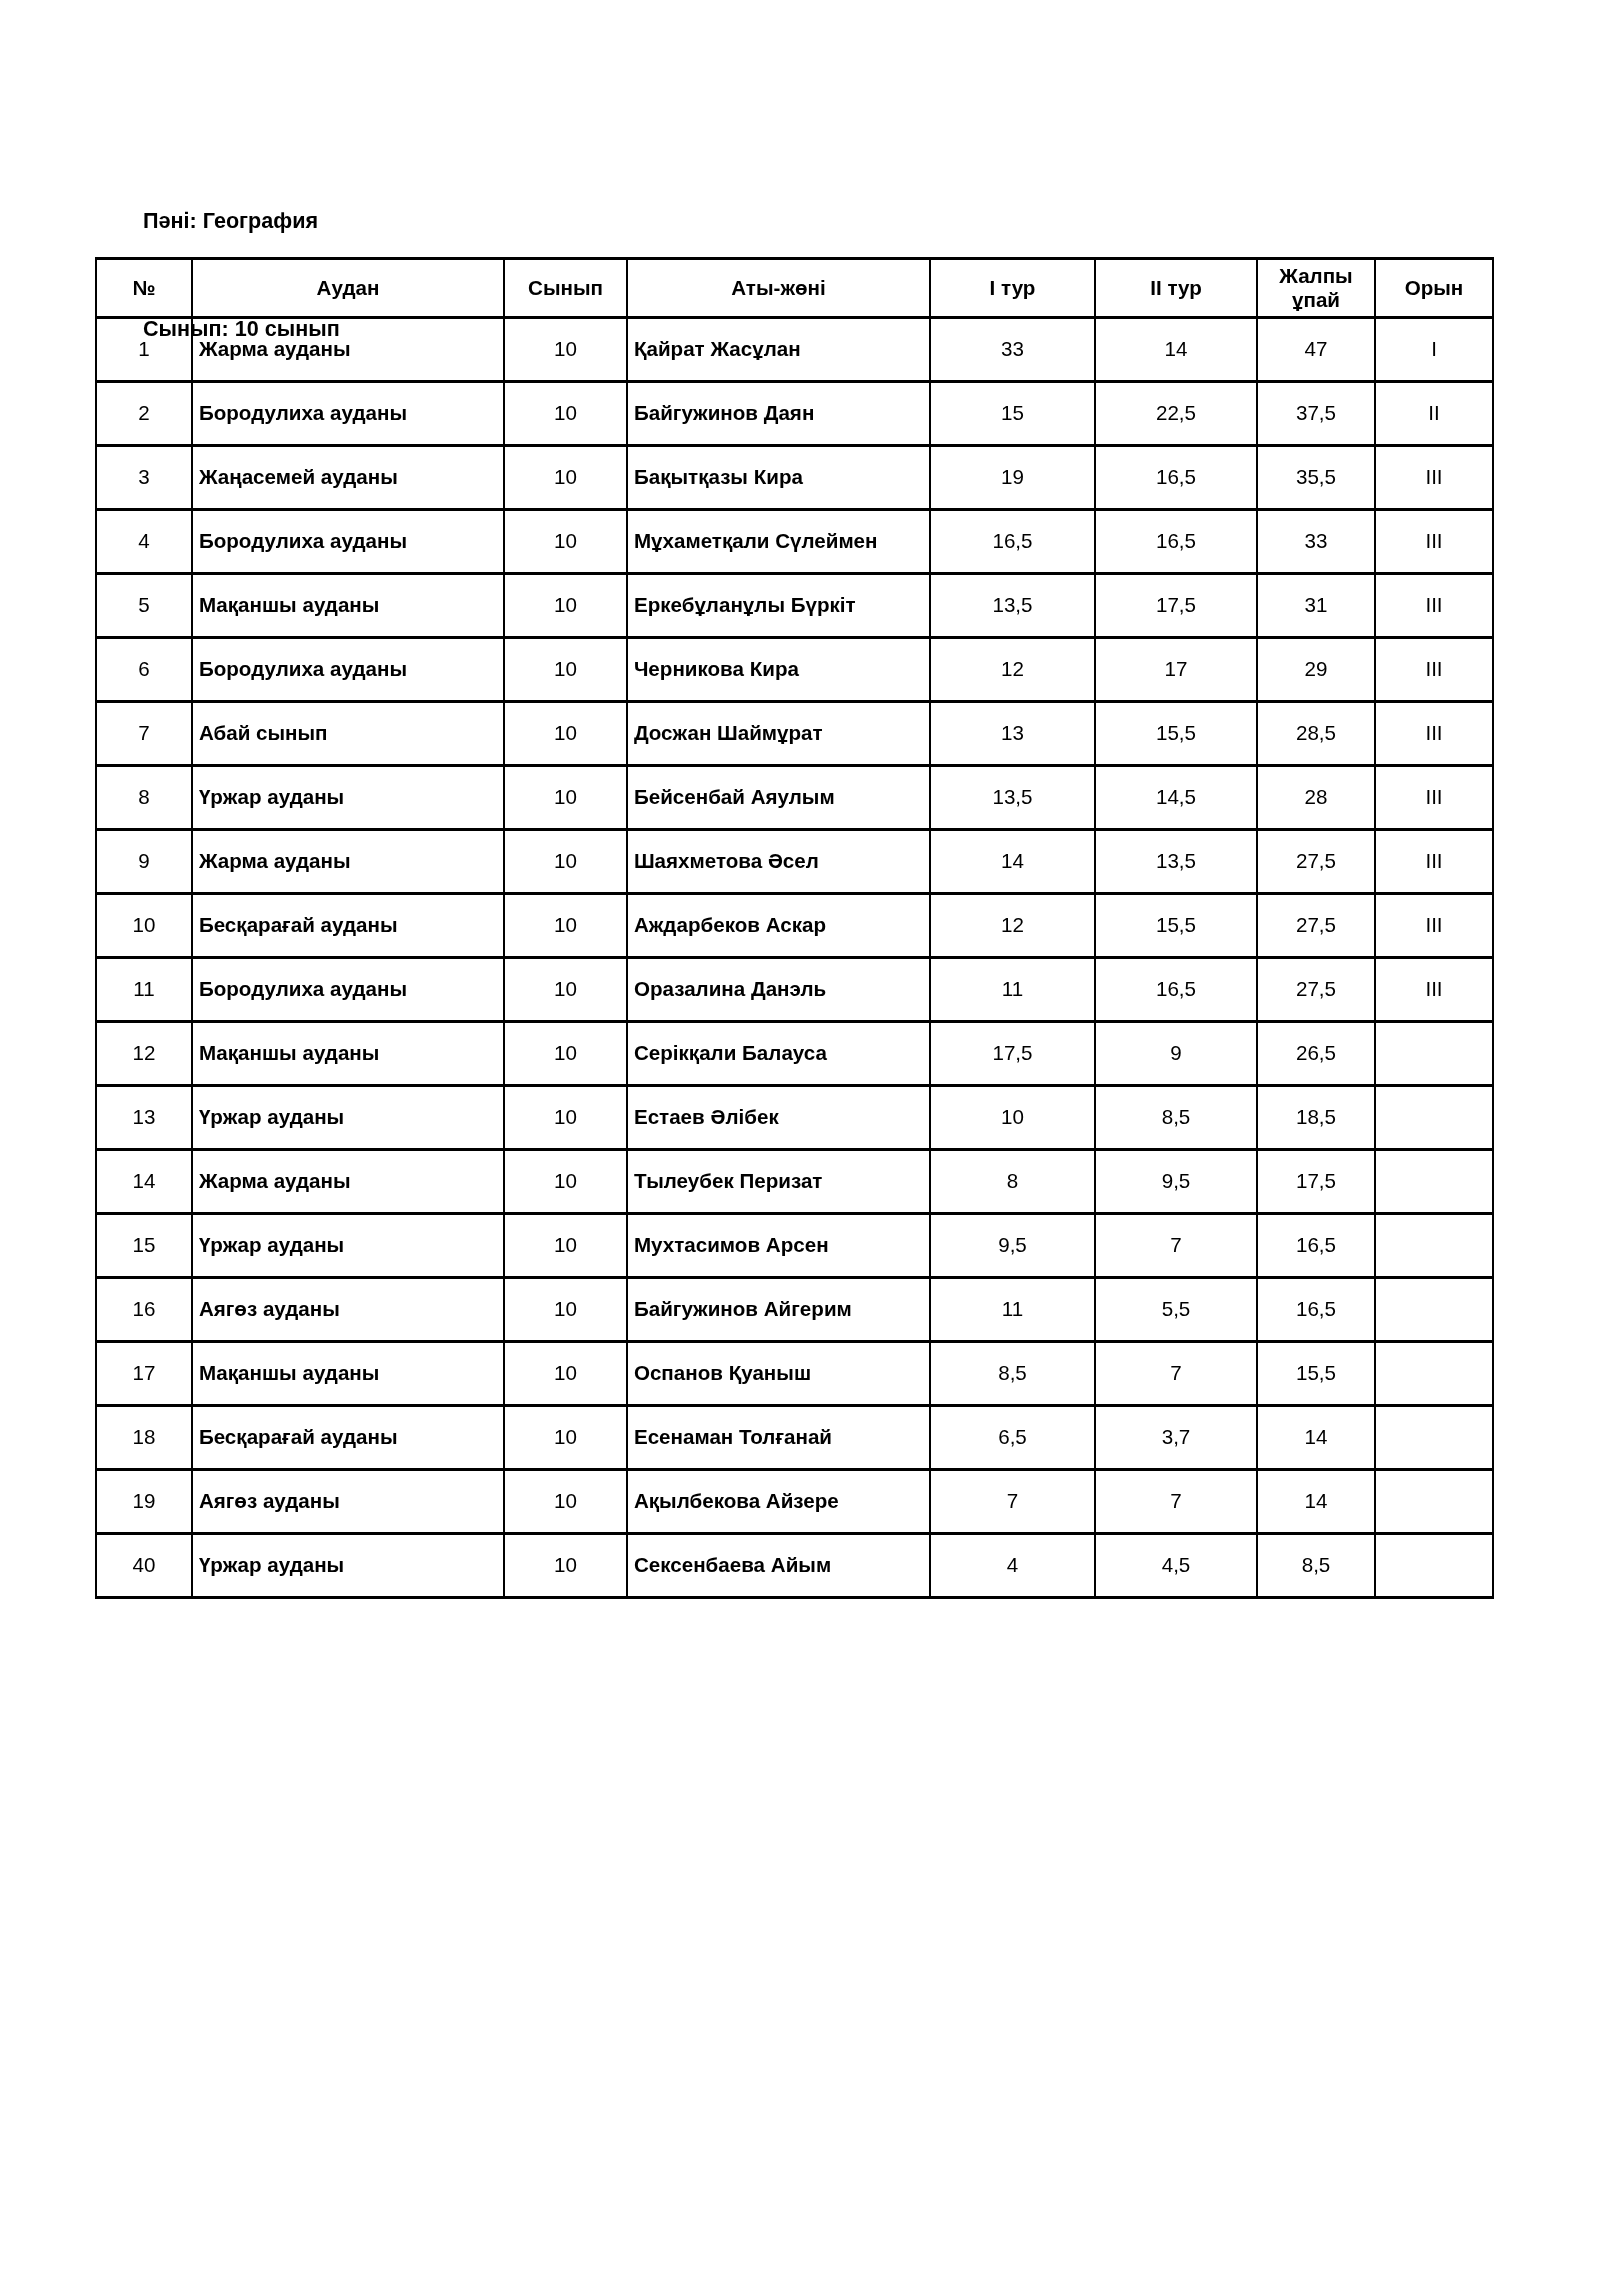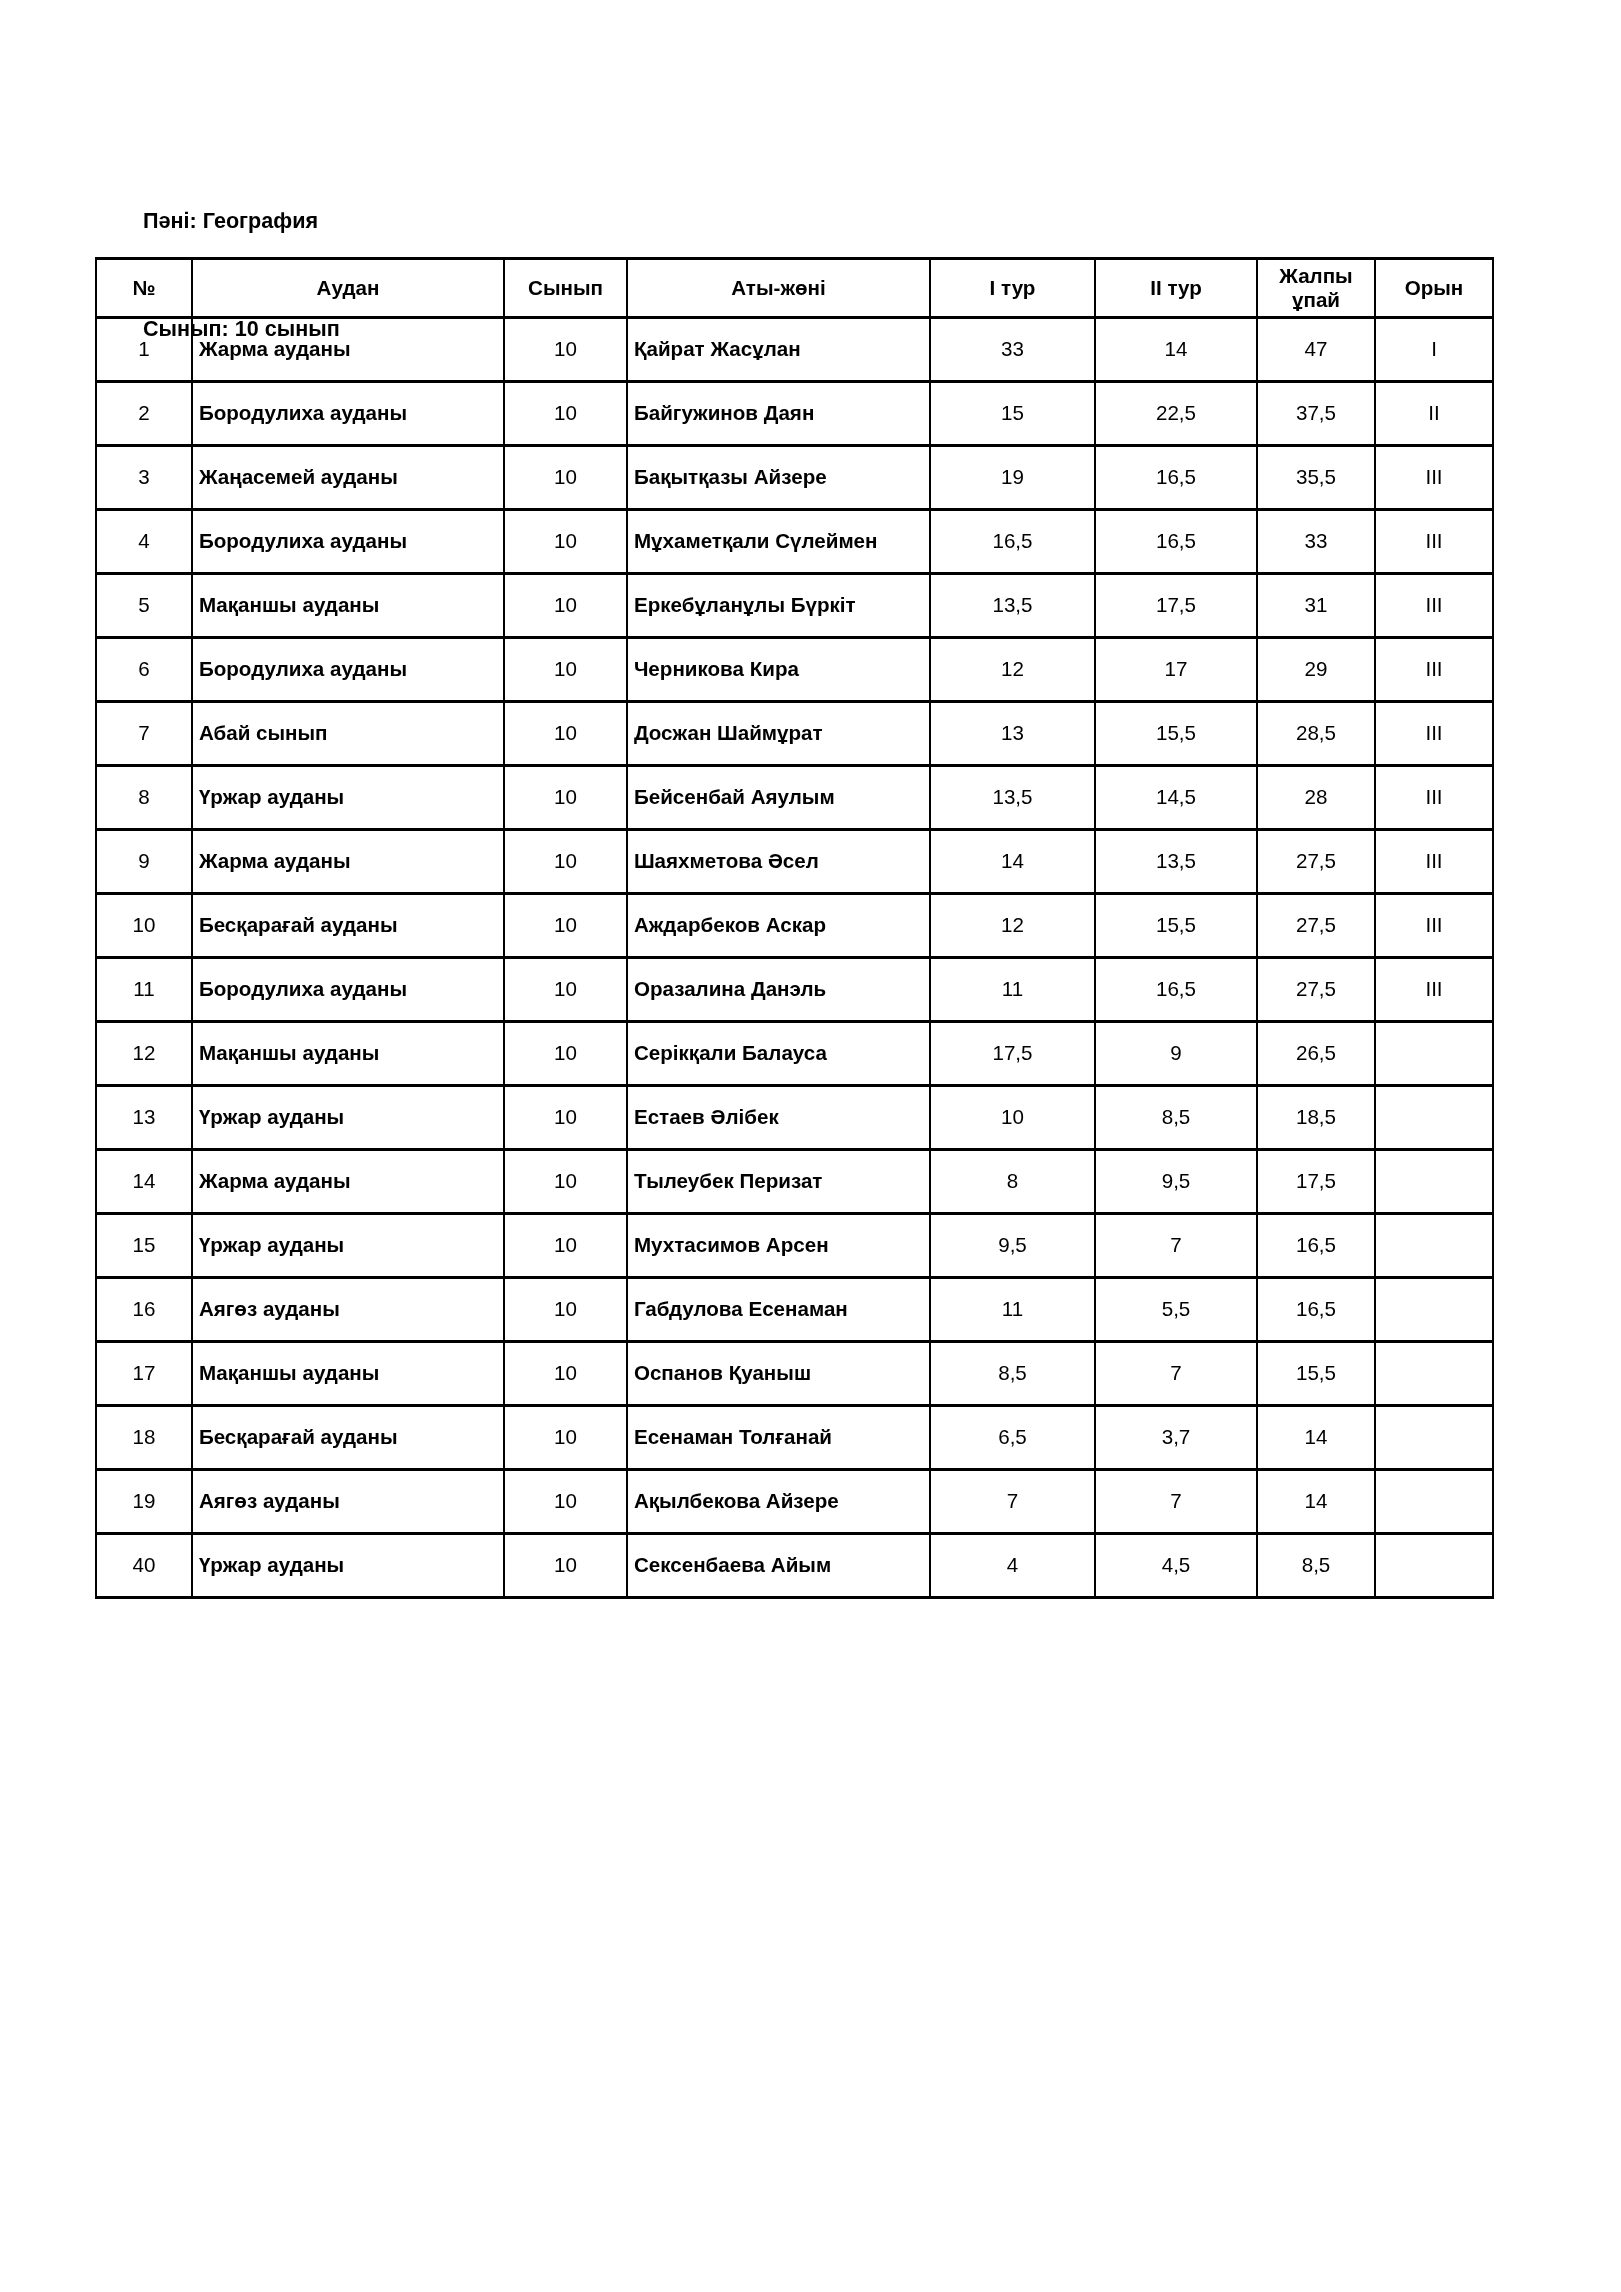--- a/index.html
+++ b/index.html
@@ -113,21 +113,21 @@
           <td class="c-left">Байгужинов Даян</td>
           <td class="c-center">15</td>
           <td class="c-center">22,5</td>
           <td class="c-center">37,5</td>
           <td class="c-center">II</td>
         </tr>
         <tr>
           <td class="c-center">3</td>
           <td class="c-left">Жаңасемей ауданы</td>
           <td class="c-center">10</td>
-          <td class="c-left">Бақытқазы Айзере</td>
+          <td class="c-left">Бақытқазы Кира</td>
           <td class="c-center">19</td>
           <td class="c-center">16,5</td>
           <td class="c-center">35,5</td>
           <td class="c-center">III</td>
         </tr>
         <tr>
           <td class="c-center">4</td>
           <td class="c-left">Бородулиха ауданы</td>
           <td class="c-center">10</td>
           <td class="c-left">Мұхаметқали Сүлеймен</td>
@@ -243,21 +243,21 @@
           <td class="c-left">Мухтасимов Арсен</td>
           <td class="c-center">9,5</td>
           <td class="c-center">7</td>
           <td class="c-center">16,5</td>
           <td class="c-center"></td>
         </tr>
         <tr>
           <td class="c-center">16</td>
           <td class="c-left">Аягөз ауданы</td>
           <td class="c-center">10</td>
-          <td class="c-left">Габдулова Есенаман</td>
+          <td class="c-left">Байгужинов Айгерим</td>
           <td class="c-center">11</td>
           <td class="c-center">5,5</td>
           <td class="c-center">16,5</td>
           <td class="c-center"></td>
         </tr>
         <tr>
           <td class="c-center">17</td>
           <td class="c-left">Мақаншы ауданы</td>
           <td class="c-center">10</td>
           <td class="c-left">Оспанов Қуаныш</td>

